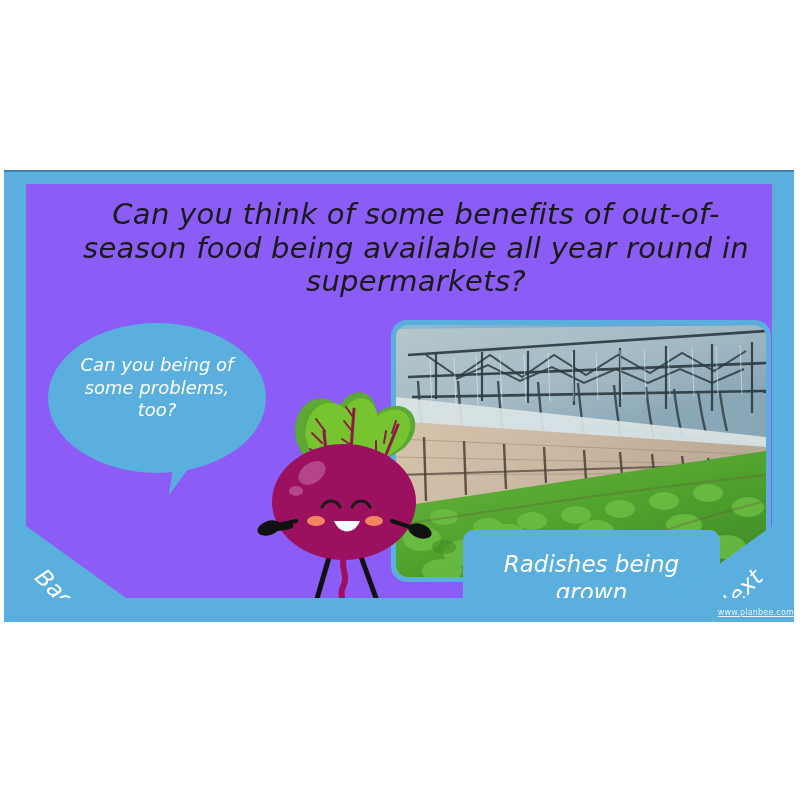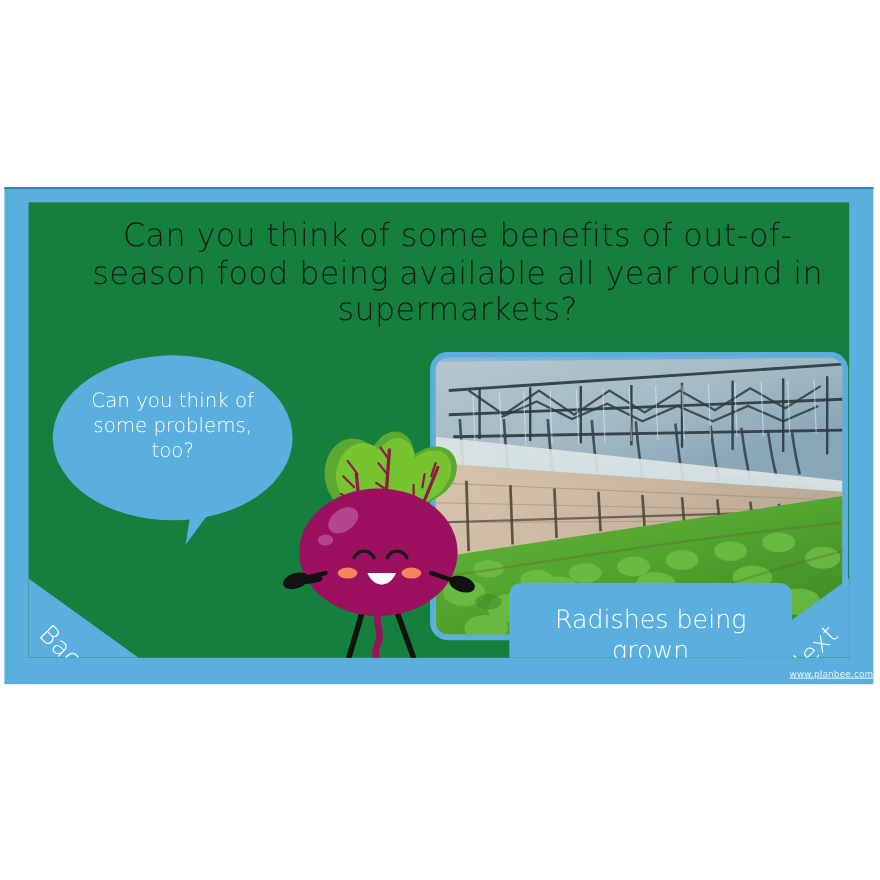--- a/index.html
+++ b/index.html
@@ -25,22 +25,23 @@
     border-top: 2px solid #3f7fb0;
     box-sizing: border-box;
     overflow: hidden;
   }
   #slide-inner {
     position: absolute;
     left: 22px;
     top: 12px;
     right: 22px;
     bottom: 24px;
-    background: #15803d;
+    background: #8b5cf6;
     overflow: hidden;
+    font-style: italic;
   }
 
   
   #title {
     position: absolute;
     left: 40px;
     top: 14px;
     width: 700px;
     text-align: center;
     font-family: "DejaVu Sans", sans-serif;
@@ -215,21 +216,21 @@
 
 <div id="slide">
 
   <div id="slide-inner">
 
     <div id="title">Can you think of some benefits of out-of-season food being available all year round in supermarkets?</div>
 
     <div id="bubble-wrap">
       <div id="bubble-tail"></div>
       <div id="bubble"></div>
-      <div id="bubble-text">Can you think of
+      <div id="bubble-text">Can you being of
 some problems,
 too?</div>
     </div>
 
     <div id="radish">
       <svg viewBox="0 0 220 260" xmlns="http://www.w3.org/2000/svg">
 
         <ellipse cx="110" cy="246" rx="58" ry="8" fill="#eceae0"></ellipse>
 
         <path d="M96 185 L80 240" stroke="#111111" stroke-width="5" fill="none" stroke-linecap="round"></path>

